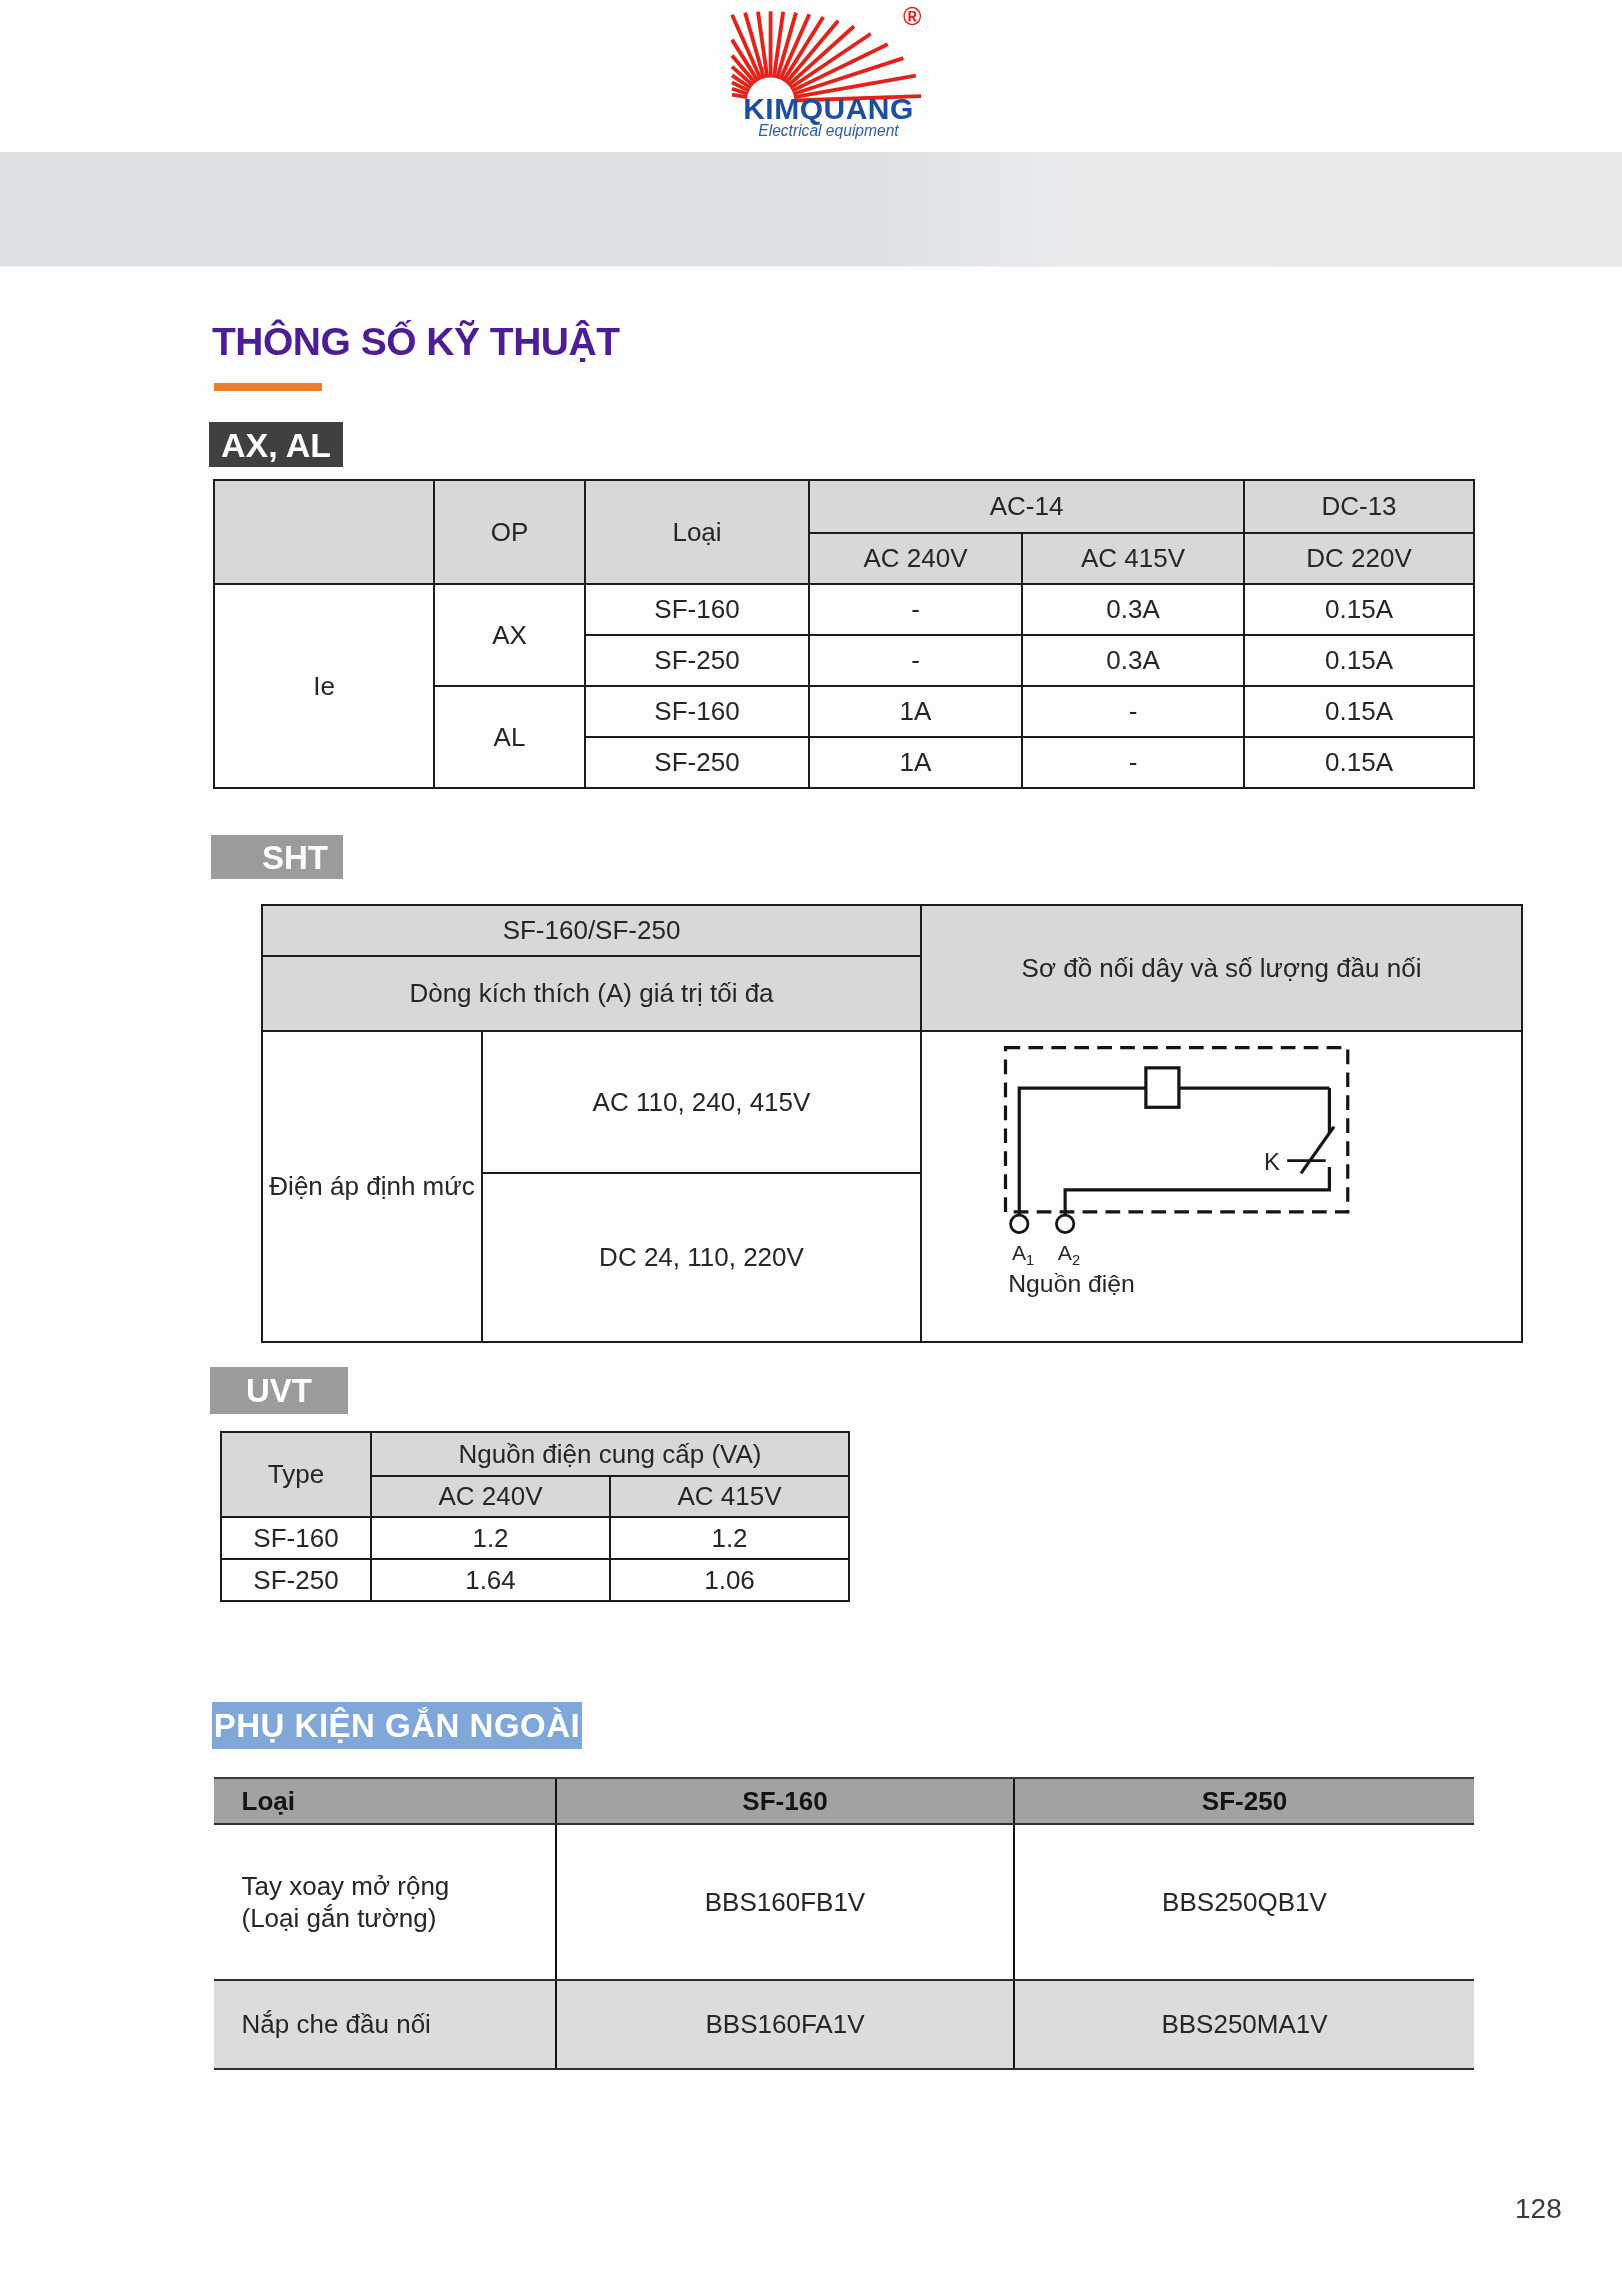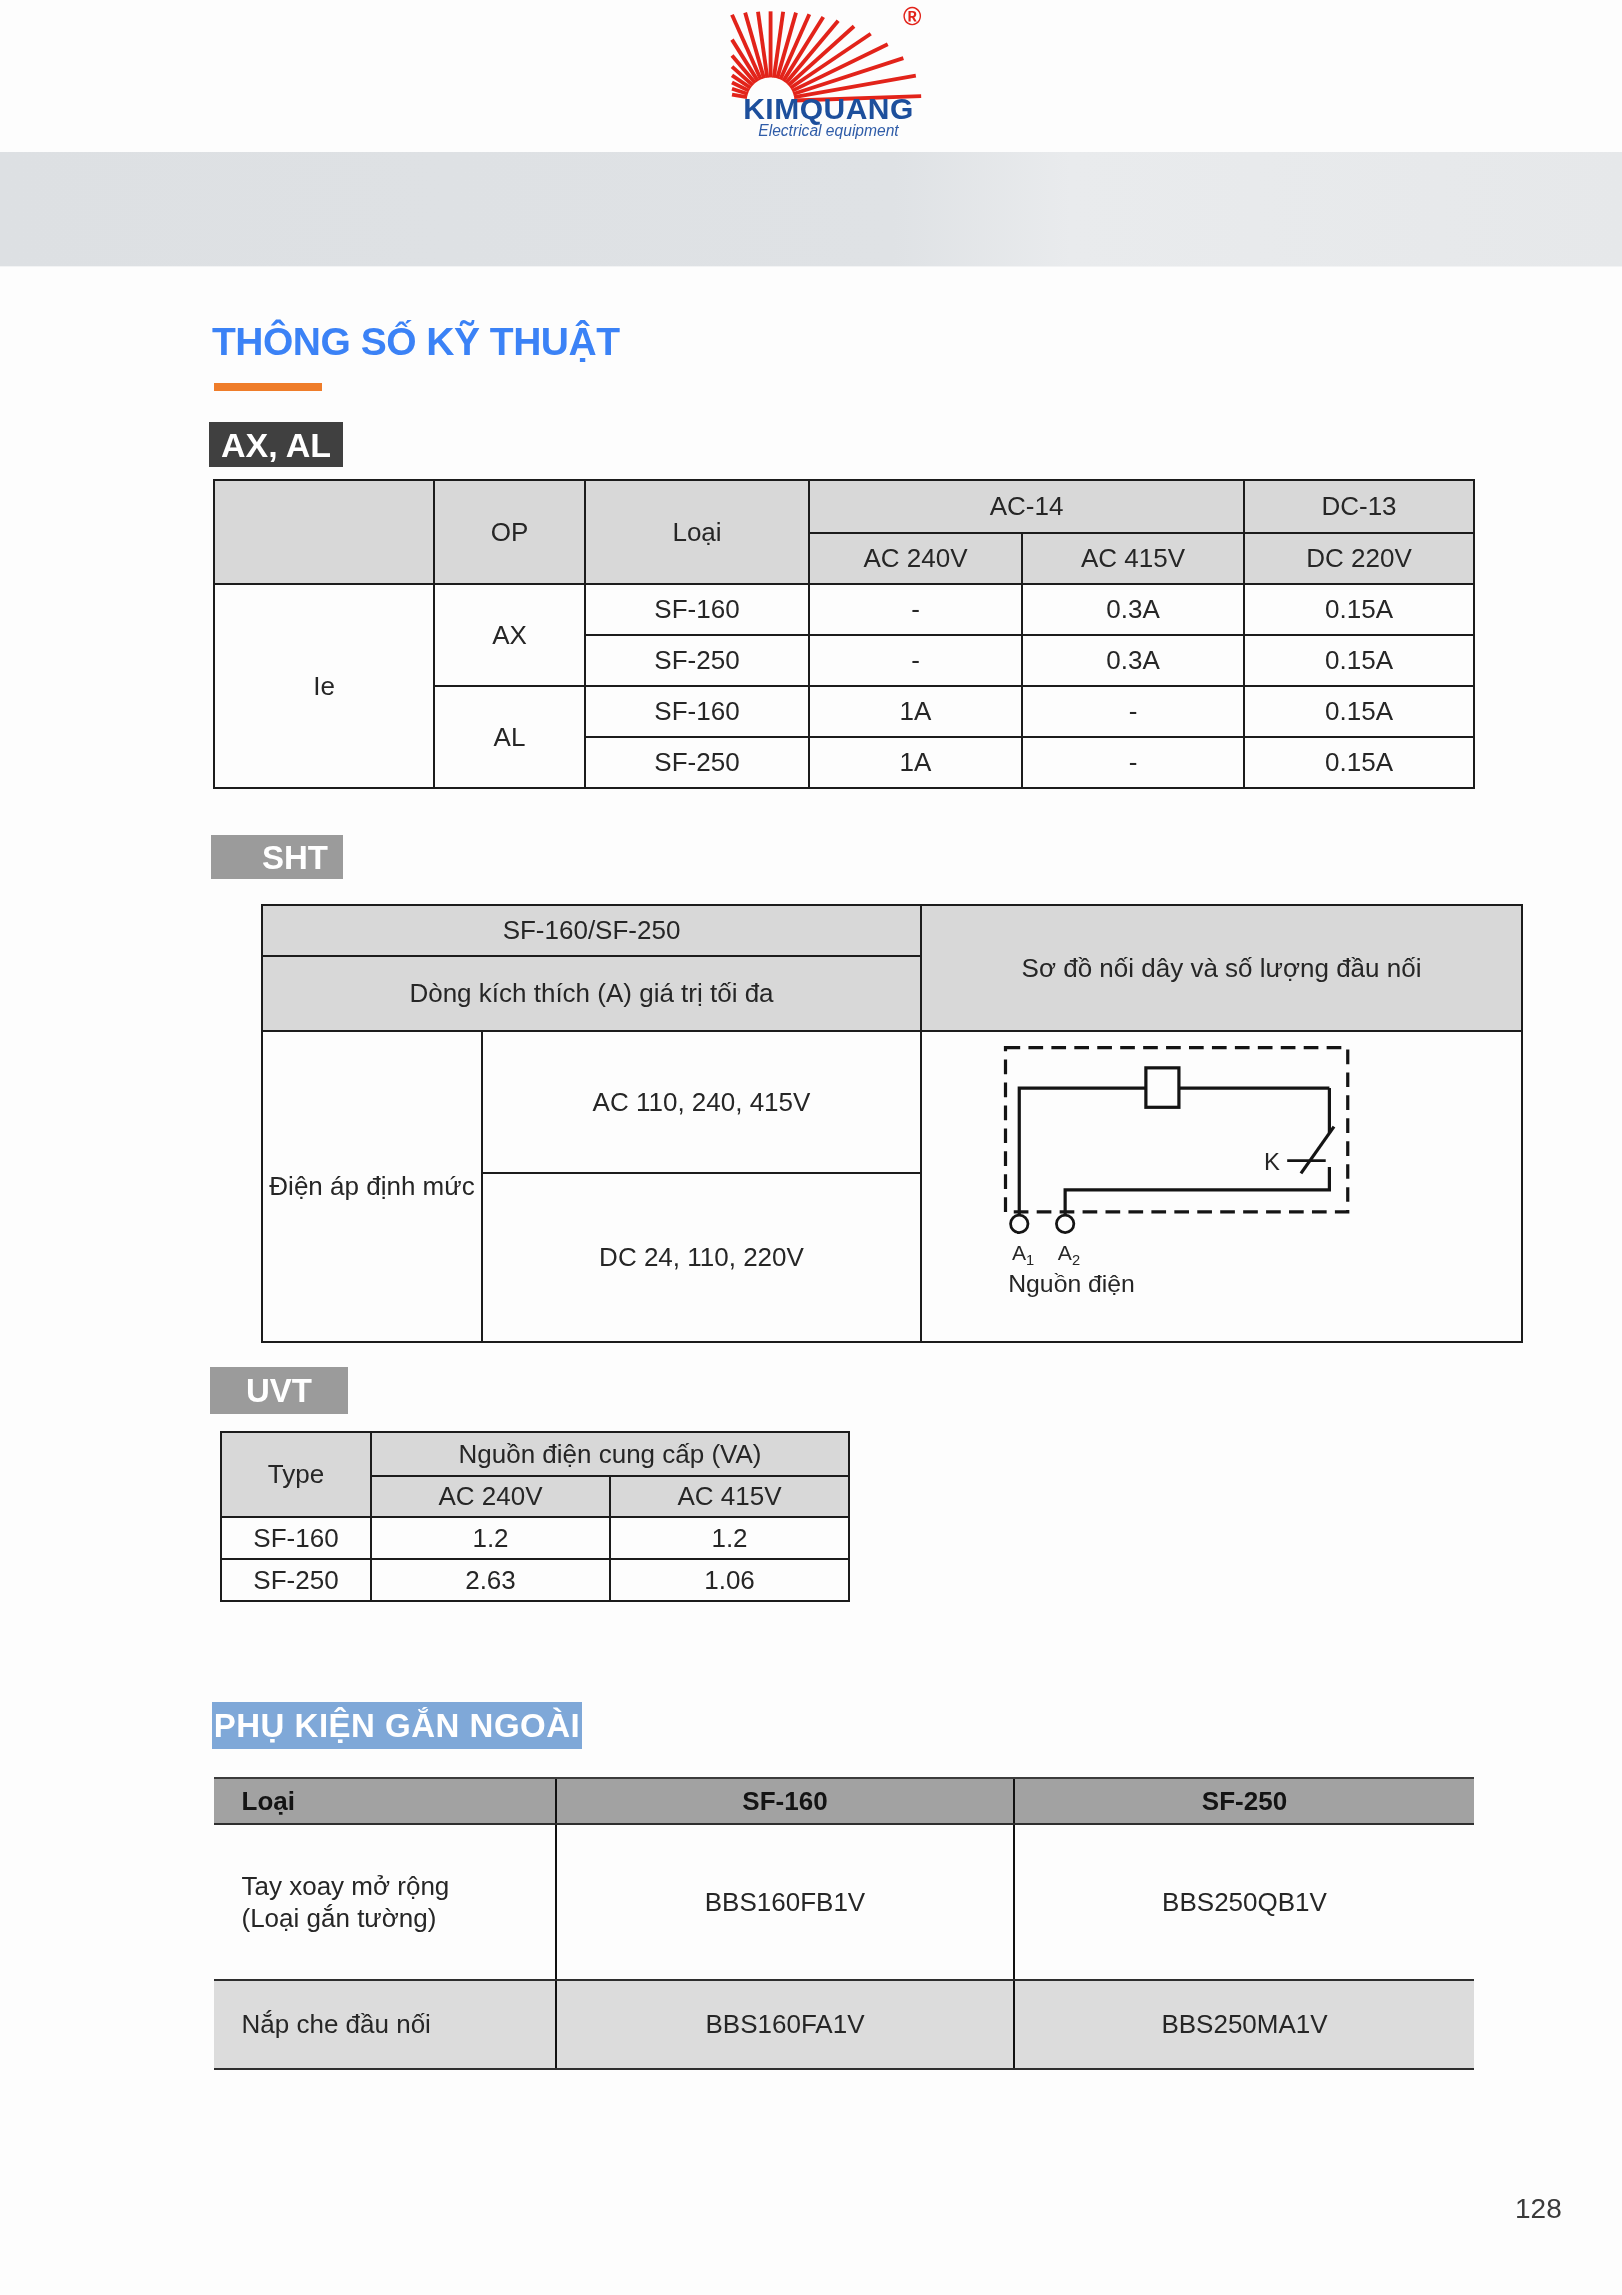--- a/index.html
+++ b/index.html
@@ -22,21 +22,21 @@
     color:#1d4f9c; font-weight:bold; font-size:30px; line-height:1; letter-spacing:0.5px;
   }
   .logo .tagline {
     position:absolute; left:0; top:119px; width:100%; text-align:center;
     color:#2f5ca8; font-style:italic; font-size:15.6px; line-height:1;
   }
 
   
   .title {
     position:absolute; left:212px; top:320px; margin:0;
-    font-size:39px; font-weight:bold; color:#3b82f6; letter-spacing:-0.5px;
+    font-size:39px; font-weight:bold; color:#4c1d95; letter-spacing:-0.5px;
   }
   .title-underline { position:absolute; left:214px; top:383px; width:108px; height:8.3px; background:#ef7d2a; }
 
   
   .badge {
     position:absolute; display:flex; align-items:center; justify-content:center;
     color:#fff; font-weight:bold; line-height:1;
   }
   .badge-axal   { left:209px; top:422px;  width:134px; height:45px; background:#404040; font-size:34px; }
   .badge-sht    { left:211px; top:835px;  width:96px; height:44px; background:#9b9b9b; font-size:33px;padding-left:36px; }
@@ -225,21 +225,21 @@
       <td class="hd">AC 240V</td>
       <td class="hd">AC 415V</td>
     </tr>
     <tr style="height:42px">
       <td>SF-160</td>
       <td>1.2</td>
       <td>1.2</td>
     </tr>
     <tr style="height:42px">
       <td>SF-250</td>
-      <td>2.63</td>
+      <td>1.64</td>
       <td>1.06</td>
     </tr>
   </tbody>
     </table>
 
   <div class="badge badge-phukien">PHỤ KIỆN GẮN NGOÀI</div>
 
   <table class="tbl-phukien">
     <colgroup>
         <col style="width:342px">

